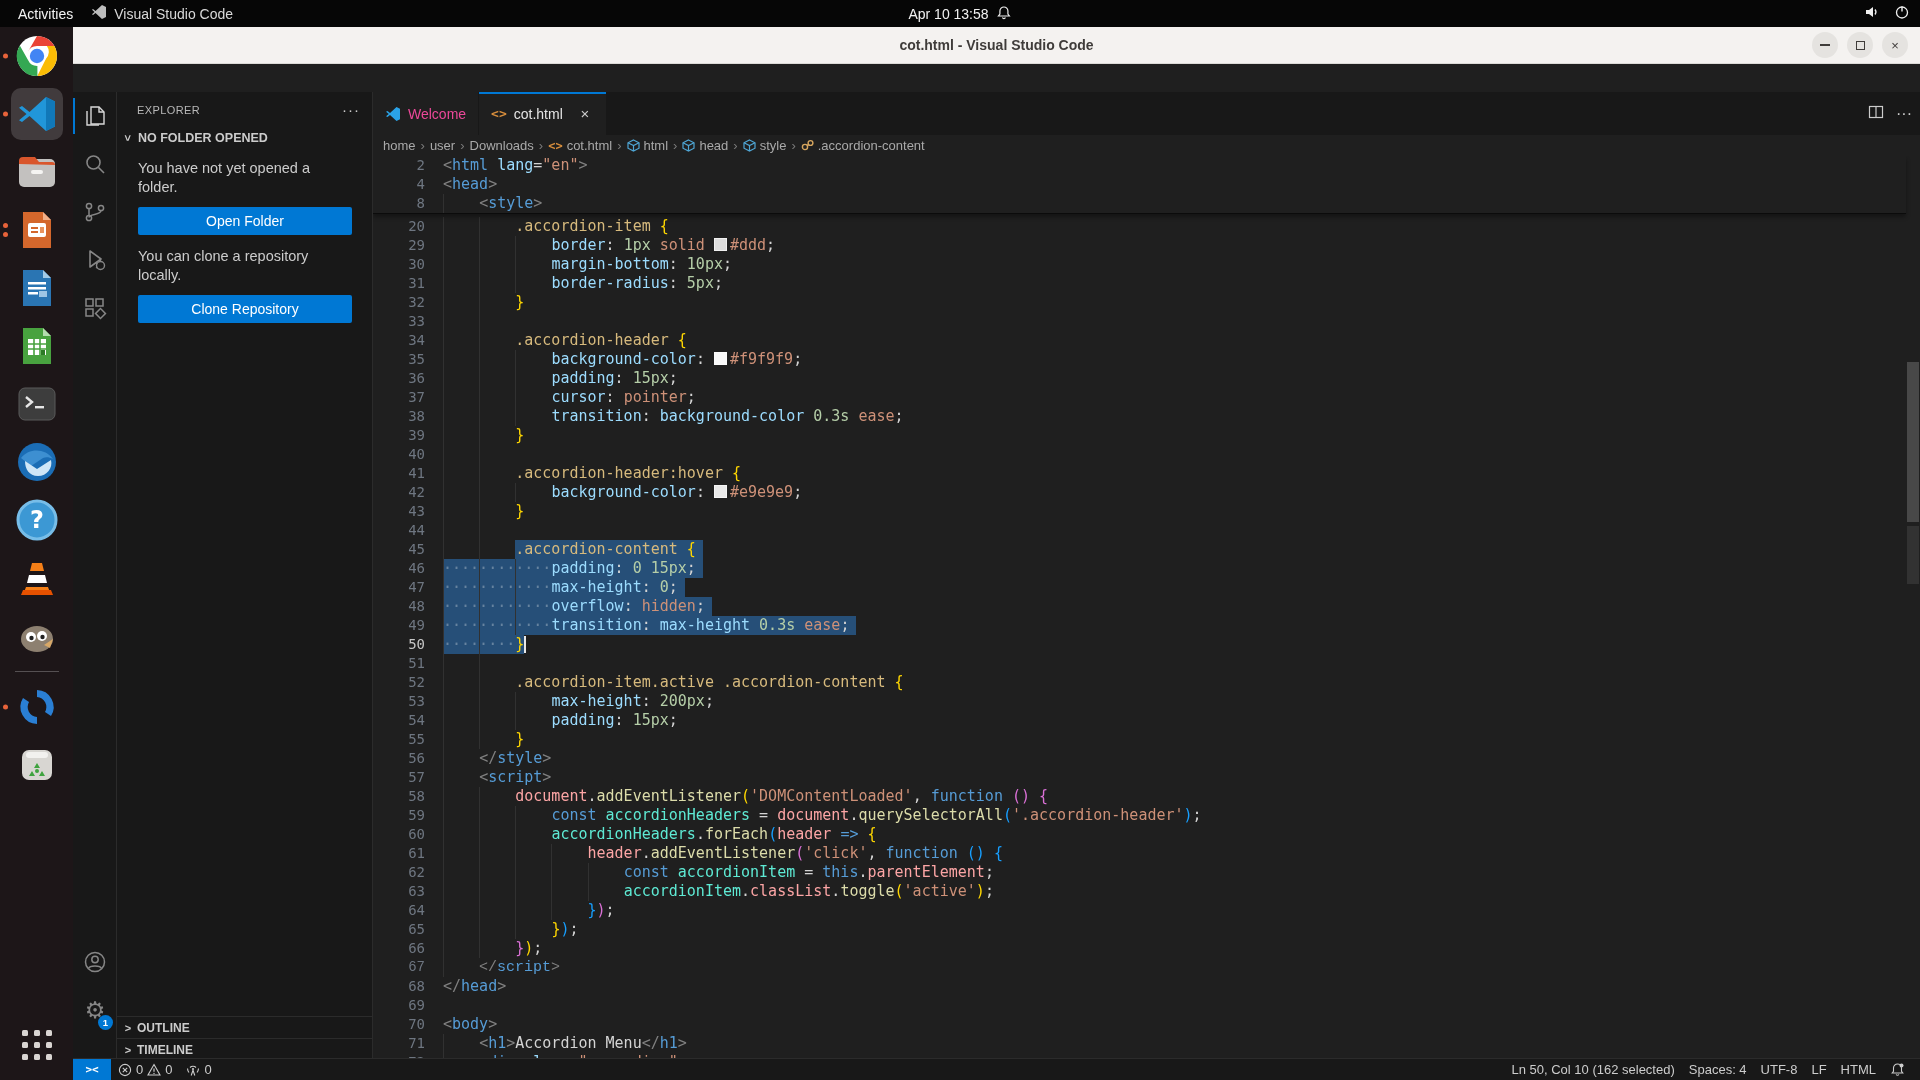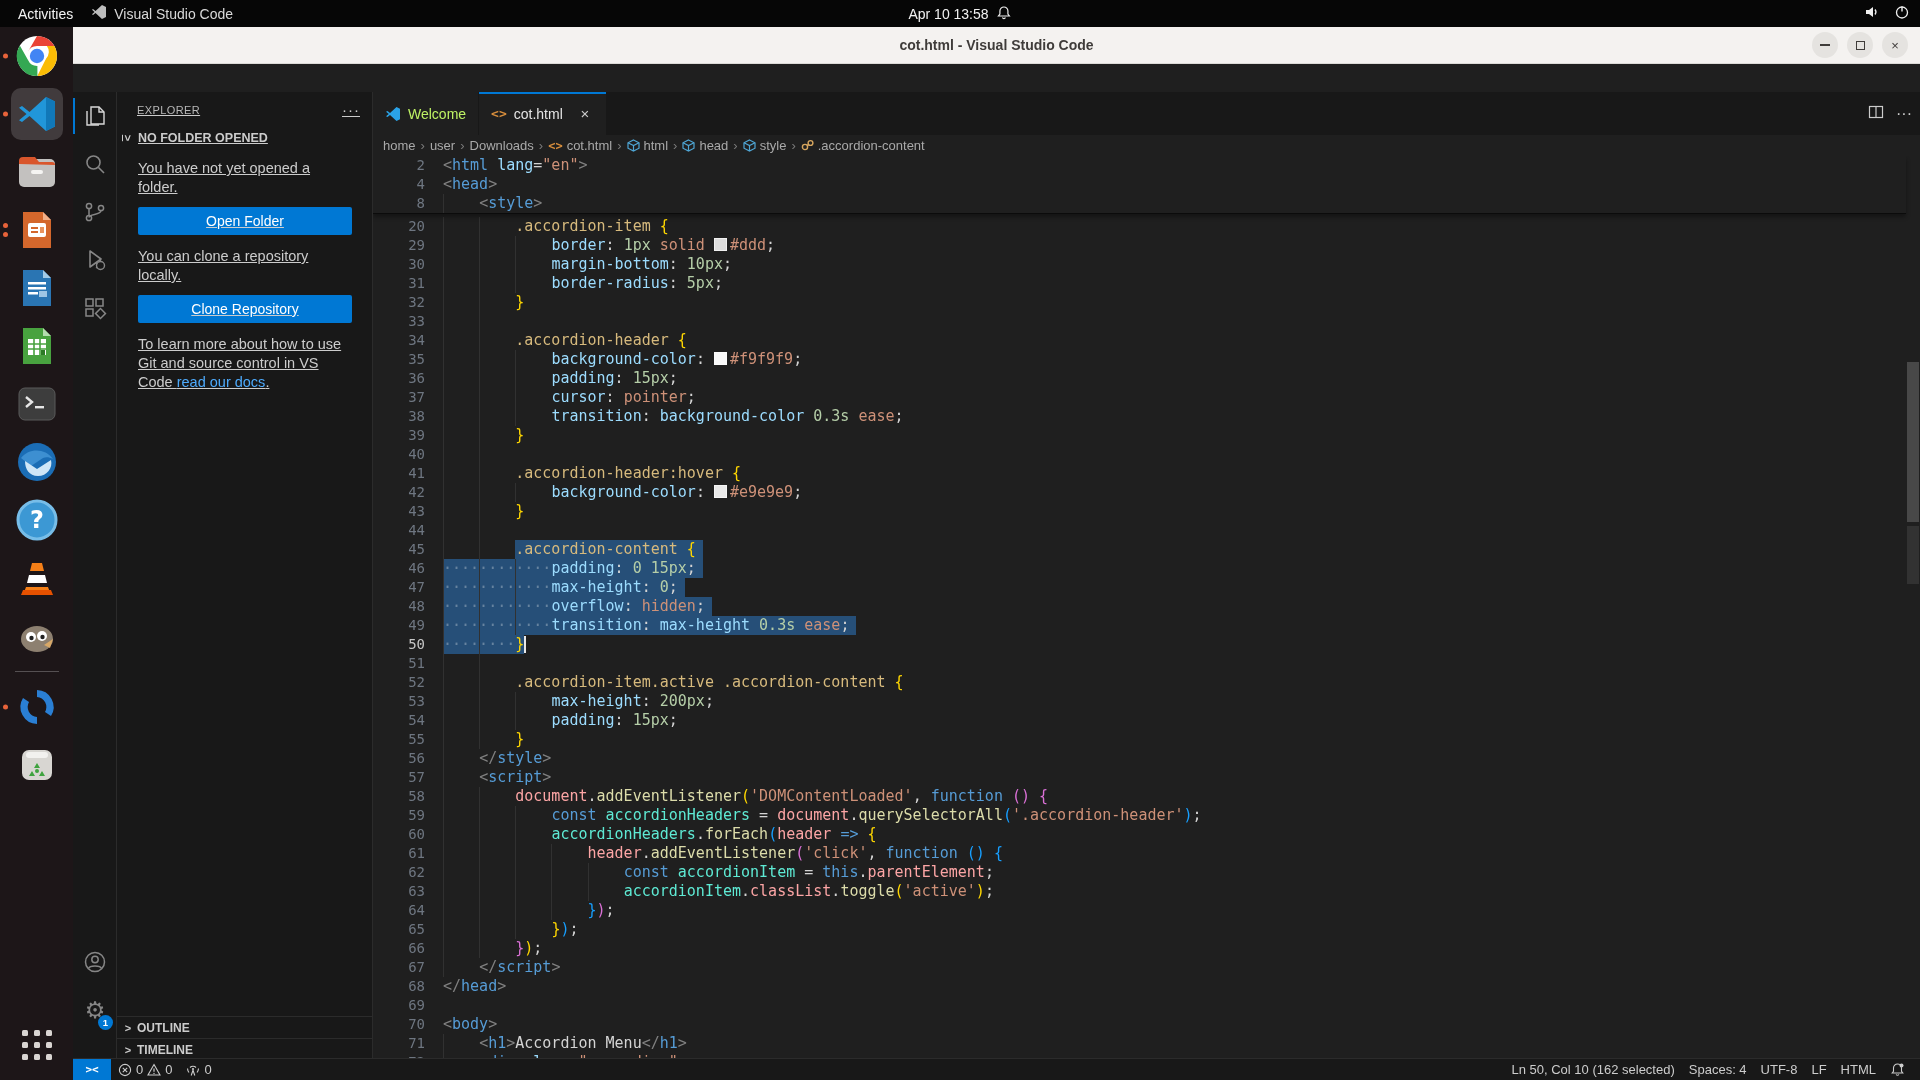--- a/index.html
+++ b/index.html
@@ -46,42 +46,42 @@
   #activitybar { position:absolute; left:0; top:0; width:44px; height:100%; background:#181818;
     border-right:1px solid #2b2b2b; }
   .act-item { position:relative; width:44px; height:48px; display:flex; align-items:center; justify-content:center; color:#868686; }
   .act-item.active { color:#d7d7d7; }
   .act-item.active::before { content:""; position:absolute; left:0; top:6px; bottom:6px; width:2px; background:#0078d4; }
   #activity-bottom { position:absolute; bottom:26px; left:0; width:44px; }
   .badge { position:absolute; right:4px; bottom:4px; min-width:15px; height:15px; border-radius:8px;
     background:#0078d4; color:#fff; font-size:9.5px; display:flex; align-items:center; justify-content:center; font-weight:bold; }
 
   #sidebar { position:absolute; left:44px; top:0; width:256px; height:100%; background:#181818;
-    border-right:1px solid #2b2b2b; color:#cccccc;text-decoration:underline; }
+    border-right:1px solid #2b2b2b; color:#cccccc; }
   #sb-header { height:35px; display:flex; align-items:center; justify-content:space-between; padding:0 12px 0 20px; }
   #sb-title { font-size:11px; letter-spacing:0.4px; color:#b8b8b8; }
   #sb-more { font-size:15px; color:#cccccc; letter-spacing:1px; }
   #sb-section-head { height:22px; display:flex; align-items:center; gap:3px; padding-left:4px;
     font-size:12.5px; font-weight:bold; color:#cccccc; }
   .chev { display:inline-block; font-size:11px; transform:rotate(90deg); color:#cccccc; width:14px; text-align:center; }
   .chev.right { transform:none; }
   #sb-body { padding:10px 20px 0 21px; font-size:14.5px; line-height:19px; color:#cccccc; }
   #sb-body p { margin-bottom:10px; }
   .sb-btn { width:100%; height:28px; background:#0078d4; border:none; color:#ffffff; font-size:14px;
     border-radius:2px; margin:2px 0 12px 0; font-family:"Liberation Sans",sans-serif; display:block; }
   .sb-link { color:#4daafc; }
   #sb-bottom { position:absolute; bottom:0; left:0; width:100%; }
   .sb-panel-row { height:22px; border-top:1px solid #2b2b2b; display:flex; align-items:center; gap:2px;
     font-size:12px; font-weight:bold; color:#cccccc; padding-left:4px; }
 
   
   #editor { position:absolute; left:300px; top:0; right:0; height:100%; background:#1f1f1f; }
   #tabbar { position:absolute; left:0; top:0; right:0; height:43px; background:#181818; display:flex; }
   .tab { height:43px; display:flex; align-items:center; gap:7px; padding:0 12px; background:#1f1f1f;
-    margin-right:1px; font-size:14px; color:#bef264; position:relative; }
+    margin-right:1px; font-size:14px; color:#ec4899; position:relative; }
   .tab.active { color:#e4e4e4; }
   .tab.active::before { content:""; position:absolute; left:0; right:0; top:0; height:2px; background:#0078d4; }
   .tab .close { margin-left:6px; color:#cccccc; font-size:15px; width:18px; text-align:center; }
   #editor-actions { position:absolute; right:8px; top:0; height:43px; display:flex; align-items:center; gap:12px; color:#cccccc; }
   #breadcrumb { position:absolute; left:0; top:43px; right:0; height:21px; background:#1f1f1f;
     display:flex; align-items:center; padding-left:10px; font-size:13px; color:#a9a9a9; }
   .bc-item { display:flex; align-items:center; gap:4px; }
   .bc-sep { margin:0 5px; color:#7a7a7a; font-size:13px; }
 
   #code-area { position:absolute; left:0; top:64px; right:0; bottom:0; overflow:hidden;
@@ -387,21 +387,20 @@
       </div>
       <div id="sb-section-head">
         <span class="chev">&gt;</span>
         <span>NO FOLDER OPENED</span>
       </div>
       <div id="sb-body">
         <p>You have not yet opened a folder.</p>
         <button class="sb-btn">Open Folder</button>
         <p>You can clone a repository locally.</p>
         <button class="sb-btn">Clone Repository</button>
-        <p id="sb-para2"><span>To learn more about how to use Git and source control in VS Code </span><span class="sb-link">read our docs</span><span>.</span></p>
       </div>
       <div id="sb-bottom">
         <div class="sb-panel-row">
           <span class="chev right">&gt;</span>
           <span>OUTLINE</span>
         </div>
         <div class="sb-panel-row">
           <span class="chev right">&gt;</span>
           <span>TIMELINE</span>
         </div>
@@ -528,21 +527,21 @@
             <div class="crow" style="top: 612px;"><div class="guide" style="left: 70px;"></div><span class="lnum">57</span><span class="ctext"><span class="tk-txt">    </span><span class="tk-ang">&lt;</span><span class="tk-tag">script</span><span class="tk-ang">&gt;</span></span></div>
             <div class="crow" style="top: 631px;"><div class="guide" style="left: 70px;"></div><div class="guide" style="left: 106.126px;"></div><span class="lnum">58</span><span class="ctext"><span class="tk-txt">        </span><span class="tk-var">document</span><span class="tk-op">.</span><span class="tk-fn">addEventListener</span><span class="tk-b1">(</span><span class="tk-str">'DOMContentLoaded'</span><span class="tk-op">, </span><span class="tk-kw">function</span><span class="tk-txt"> </span><span class="tk-b2">()</span><span class="tk-txt"> </span><span class="tk-b2">{</span></span></div>
             <div class="crow" style="top: 650px;"><div class="guide" style="left: 70px;"></div><div class="guide" style="left: 106.126px;"></div><div class="guide" style="left: 142.252px;"></div><span class="lnum">59</span><span class="ctext"><span class="tk-txt">            </span><span class="tk-kw">const</span><span class="tk-txt"> </span><span class="tk-cvar">accordionHeaders</span><span class="tk-op"> = </span><span class="tk-var">document</span><span class="tk-op">.</span><span class="tk-fn">querySelectorAll</span><span class="tk-b3">(</span><span class="tk-str">'.accordion-header'</span><span class="tk-b3">)</span><span class="tk-op">;</span></span></div>
             <div class="crow" style="top: 669px;"><div class="guide" style="left: 70px;"></div><div class="guide" style="left: 106.126px;"></div><div class="guide" style="left: 142.252px;"></div><span class="lnum">60</span><span class="ctext"><span class="tk-txt">            </span><span class="tk-cvar">accordionHeaders</span><span class="tk-op">.</span><span class="tk-fn">forEach</span><span class="tk-b3">(</span><span class="tk-var">header</span><span class="tk-txt"> </span><span class="tk-kw">=&gt;</span><span class="tk-txt"> </span><span class="tk-b1">{</span></span></div>
             <div class="crow" style="top: 688px;"><div class="guide" style="left: 70px;"></div><div class="guide" style="left: 106.126px;"></div><div class="guide" style="left: 142.252px;"></div><div class="guide" style="left: 178.378px;"></div><span class="lnum">61</span><span class="ctext"><span class="tk-txt">                </span><span class="tk-var">header</span><span class="tk-op">.</span><span class="tk-fn">addEventListener</span><span class="tk-b2">(</span><span class="tk-str">'click'</span><span class="tk-op">, </span><span class="tk-kw">function</span><span class="tk-txt"> </span><span class="tk-b3">()</span><span class="tk-txt"> </span><span class="tk-b3">{</span></span></div>
             <div class="crow" style="top: 707px;"><div class="guide" style="left: 70px;"></div><div class="guide" style="left: 106.126px;"></div><div class="guide" style="left: 142.252px;"></div><div class="guide" style="left: 178.378px;"></div><div class="guide" style="left: 214.504px;"></div><span class="lnum">62</span><span class="ctext"><span class="tk-txt">                    </span><span class="tk-kw">const</span><span class="tk-txt"> </span><span class="tk-cvar">accordionItem</span><span class="tk-op"> = </span><span class="tk-kw">this</span><span class="tk-op">.</span><span class="tk-var">parentElement</span><span class="tk-op">;</span></span></div>
             <div class="crow" style="top: 726px;"><div class="guide" style="left: 70px;"></div><div class="guide" style="left: 106.126px;"></div><div class="guide" style="left: 142.252px;"></div><div class="guide" style="left: 178.378px;"></div><div class="guide" style="left: 214.504px;"></div><span class="lnum">63</span><span class="ctext"><span class="tk-txt">                    </span><span class="tk-cvar">accordionItem</span><span class="tk-op">.</span><span class="tk-var">classList</span><span class="tk-op">.</span><span class="tk-fn">toggle</span><span class="tk-b1">(</span><span class="tk-str">'active'</span><span class="tk-b1">)</span><span class="tk-op">;</span></span></div>
             <div class="crow" style="top: 745px;"><div class="guide" style="left: 70px;"></div><div class="guide" style="left: 106.126px;"></div><div class="guide" style="left: 142.252px;"></div><div class="guide" style="left: 178.378px;"></div><span class="lnum">64</span><span class="ctext"><span class="tk-txt">                </span><span class="tk-b3">}</span><span class="tk-b2">)</span><span class="tk-op">;</span></span></div>
             <div class="crow" style="top: 764px;"><div class="guide" style="left: 70px;"></div><div class="guide" style="left: 106.126px;"></div><div class="guide" style="left: 142.252px;"></div><span class="lnum">65</span><span class="ctext"><span class="tk-txt">            </span><span class="tk-b1">}</span><span class="tk-b3">)</span><span class="tk-op">;</span></span></div>
             <div class="crow" style="top: 783px;"><div class="guide" style="left: 70px;"></div><div class="guide" style="left: 106.126px;"></div><span class="lnum">66</span><span class="ctext"><span class="tk-txt">        </span><span class="tk-b2">}</span><span class="tk-b1">)</span><span class="tk-op">;</span></span></div>
-            <div class="crow" style="top: 802px;"><div class="guide" style="left: 70px;"></div><span class="lnum">67</span><span class="ctext"><span class="tk-txt">    </span><span class="tk-ang">&lt;/</span><span class="tk-tag">script</span><span class="tk-ang">&gt;</span></span></div>
+            <div class="crow" style="top: 802px; font-family: Liberation Mono, monospace;"><div class="guide" style="left: 70px;"></div><span class="lnum">67</span><span class="ctext"><span class="tk-txt">    </span><span class="tk-ang">&lt;/</span><span class="tk-tag">script</span><span class="tk-ang">&gt;</span></span></div>
             <div class="crow" style="top: 821px;"><span class="lnum">68</span><span class="ctext"><span class="tk-txt"></span><span class="tk-ang">&lt;/</span><span class="tk-tag">head</span><span class="tk-ang">&gt;</span></span></div>
             <div class="crow" style="top: 840px;"><span class="lnum">69</span><span class="ctext"><span class="tk-txt"></span></span></div>
             <div class="crow" style="top: 859px;"><span class="lnum">70</span><span class="ctext"><span class="tk-txt"></span><span class="tk-ang">&lt;</span><span class="tk-tag">body</span><span class="tk-ang">&gt;</span></span></div>
             <div class="crow" style="top: 878px;"><div class="guide" style="left: 70px;"></div><span class="lnum">71</span><span class="ctext"><span class="tk-txt">    </span><span class="tk-ang">&lt;</span><span class="tk-tag">h1</span><span class="tk-ang">&gt;</span><span class="tk-txt">Accordion Menu</span><span class="tk-ang">&lt;/</span><span class="tk-tag">h1</span><span class="tk-ang">&gt;</span></span></div>
             <div class="crow" style="top: 897px;"><div class="guide" style="left: 70px;"></div><span class="lnum">72</span><span class="ctext"><span class="tk-txt">    </span><span class="tk-ang">&lt;</span><span class="tk-tag">div</span><span class="tk-txt"> </span><span class="tk-attr">class</span><span class="tk-op">=</span><span class="tk-str">"accordion"</span><span class="tk-ang">&gt;</span></span></div>
           </div>
         <div id="sticky">
             <div class="crow" style="top: 0px;"><span class="lnum">2</span><span class="ctext"><span class="tk-txt"></span><span class="tk-ang">&lt;</span><span class="tk-tag">html</span><span class="tk-txt"> </span><span class="tk-attr">lang</span><span class="tk-op">=</span><span class="tk-str">"en"</span><span class="tk-ang">&gt;</span></span></div>
             <div class="crow" style="top: 19px;"><span class="lnum">4</span><span class="ctext"><span class="tk-txt"></span><span class="tk-ang">&lt;</span><span class="tk-tag">head</span><span class="tk-ang">&gt;</span></span></div>
             <div class="crow" style="top: 38px;"><div class="guide" style="left: 70px;"></div><span class="lnum">8</span><span class="ctext"><span class="tk-txt">    </span><span class="tk-ang">&lt;</span><span class="tk-tag">style</span><span class="tk-ang">&gt;</span></span></div>

